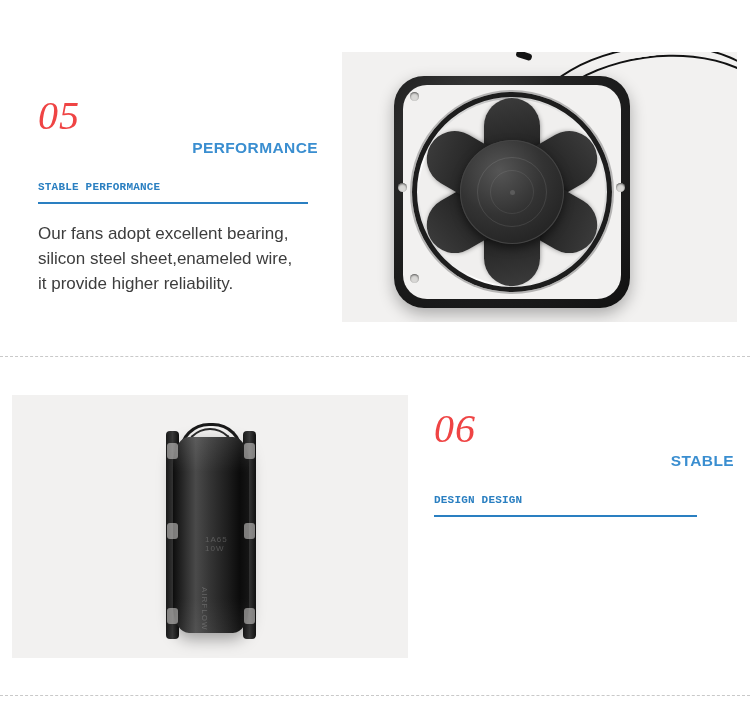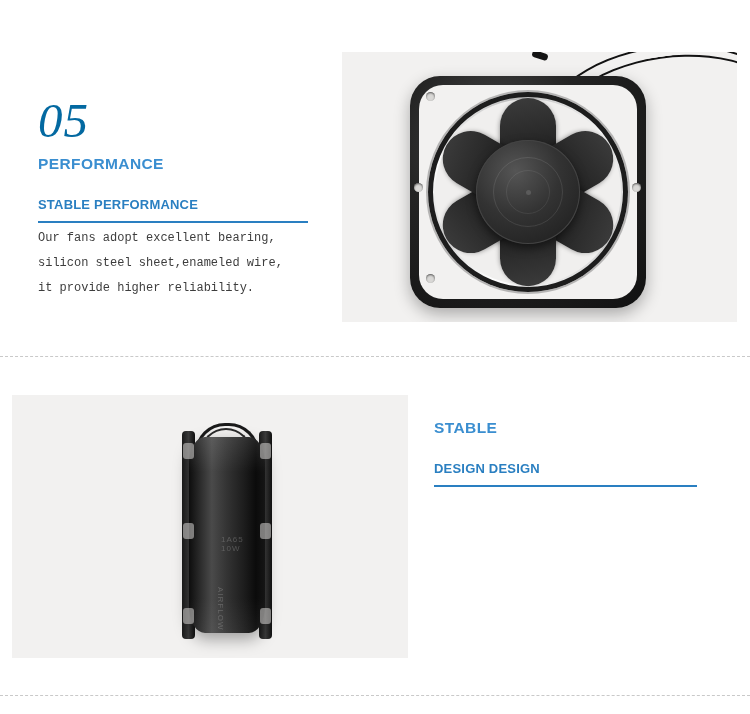--- a/index.html
+++ b/index.html
@@ -10,66 +10,67 @@
     overflow:hidden;
     position:relative;
   }
   .page{position:relative;width:750px;height:714px;}
 
   
   .section{position:absolute;}
   .num{
     font-family:"Liberation Serif", serif;
     font-style:italic;
-    font-size:49px;
+    font-size:40px;
     line-height:1;
-    color:#0369a1;
+    color:#ef4444;
     letter-spacing:1px;
   }
   .kicker{
     font-size:15.5px;
     font-weight:bold;
     color:#3a8ed0;
     letter-spacing:.4px;
-    margin-top:10px;
+    margin-top:3px;
+    text-align:right;
   }
   .headline{
-    font-size:13px;
+    font-size:11px;
     font-weight:bold;
     color:#2a7fc1;
     letter-spacing:.2px;
     margin-top:24px;
+    font-family:Liberation Mono, monospace;
   }
   .rule{
     height:2px;
     background:#2a7fc1;
     margin-top:9px;
   }
   .body{
-    margin-top:3px;
-    font-size:12px;
+    margin-top:17px;
+    font-size:17px;
     line-height:25px;
     color:#3d3d3d;
     white-space:pre-line;
-    font-family:Liberation Mono, monospace;
   }
 
   
   .dashed{
     position:absolute;left:0;width:750px;height:0;
     border-top:1px dashed #c9c9c9;
   }
 
   
   .panel{
     position:absolute;
     background:#f2f1f0;
     overflow:hidden;
   }
-  .stage{position:absolute;inset:0;margin-left:16px;}
+  .stage{position:absolute;inset:0;}
 
   
   .fan-front{
     position:absolute;
     left:52px;top:18px;
     width:250px;height:245px;
   }
   
   .ff-frame{
     position:absolute;left:0;top:6px;
@@ -284,20 +285,21 @@
         <div class="fs-notch n3"></div>
         <div class="fs-notch n4"></div>
         <div class="fs-notch n5"></div>
         <div class="fs-notch n6"></div>
       </div>
 
     </div>
   </div>
 
   <div class="section" style="left:434px;top:409px;width:300px;">
+    <div class="num">06</div>
     <div class="kicker">STABLE</div>
     <div class="headline">DESIGN DESIGN</div>
     <div class="rule" style="width:263px;"></div>
   </div>
 
   <div class="dashed" style="top:695px;"></div>
 
 </div>
 
 </body></html>

